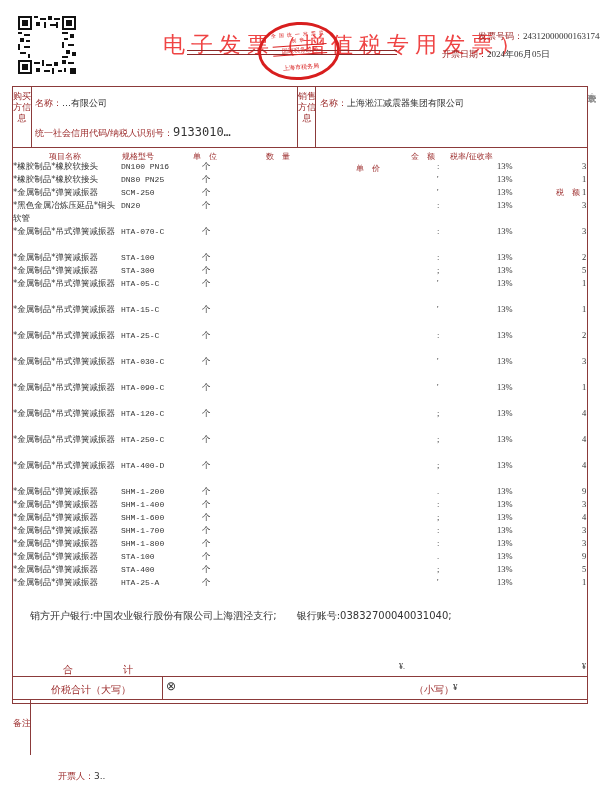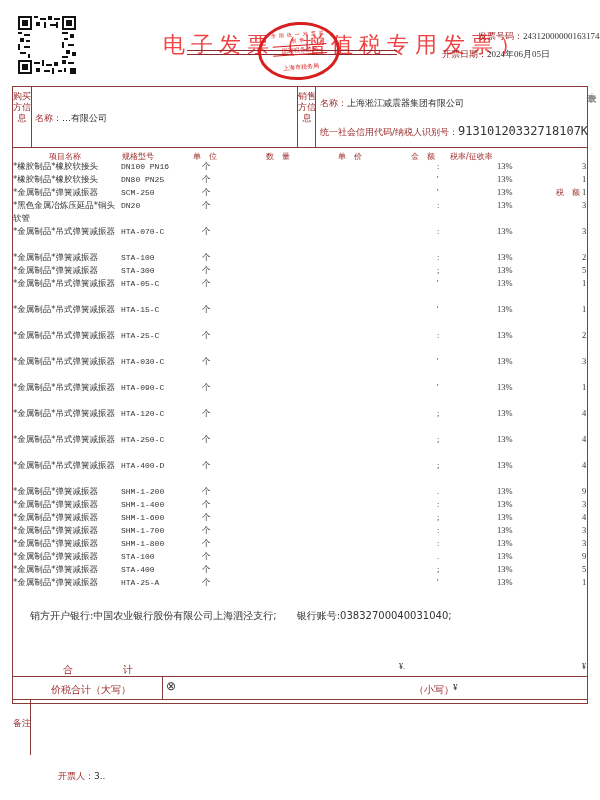--- a/index.html
+++ b/index.html
@@ -129,37 +129,37 @@
 <div class="side-note">下载次数：1</div>
 
 <div class="frame">
 
   <div class="vline" style="left:18px; top:0; height:60px;"></div>
   <div class="vline" style="left:284px; top:0; height:60px;"></div>
   <div class="vline" style="left:302px; top:0; height:60px;"></div>
   <div class="hline" style="top:60px;"></div>
 
   <div class="party-label" style="left:0; top:4px;">购买方信息</div>
-  <div class="party-field" style="left:22px; top:25px;">
+  <div class="party-field" style="left:22px; top:10px;">
     <span class="lbl">名称：</span><span class="val">…有限公司</span>
+  </div>
+  <div class="party-field" style="left:22px; top:38px;">
+    <span class="lbl">统一社会信用代码/纳税人识别号：</span><span class="val big">9133010…</span>
   </div>
 
   <div class="party-label" style="left:285px; top:4px;">销售方信息</div>
   <div class="party-field" style="left:307px; top:10px;">
     <span class="lbl">名称：</span><span class="val">上海淞江减震器集团有限公司</span>
-  </div>
-  <div class="party-field" style="left:307px; top:37px;">
-    <span class="lbl">统一社会信用代码/纳税人识别号：</span><span class="val big">91310120332718107K</span>
   </div>
 
   <div class="col-head" style="left:36px;">项目名称</div>
   <div class="col-head" style="left:109px;">规格型号</div>
   <div class="col-head" style="left:180px;">单　位</div>
   <div class="col-head" style="left:253px;">数　量</div>
-  <div class="col-head" style="left:325px;">单　价</div>
+  <div class="col-head" style="left:343px;margin-top:12px;">单　价</div>
   <div class="col-head" style="left:398px;">金　额</div>
   <div class="col-head" style="left:437px;">税率/征收率</div>
   <div class="col-head" style="left:543px;margin-top:36px;">税　额</div>
 
   <div class="row" style="top:73px;">
     <span class="c-name">*橡胶制品*橡胶软接头</span>
     <span class="c-spec">DN100 PN16</span>
     <span class="c-unit">个</span>
     <span class="c-amt">:</span>
     <span class="c-rate">13%</span>

